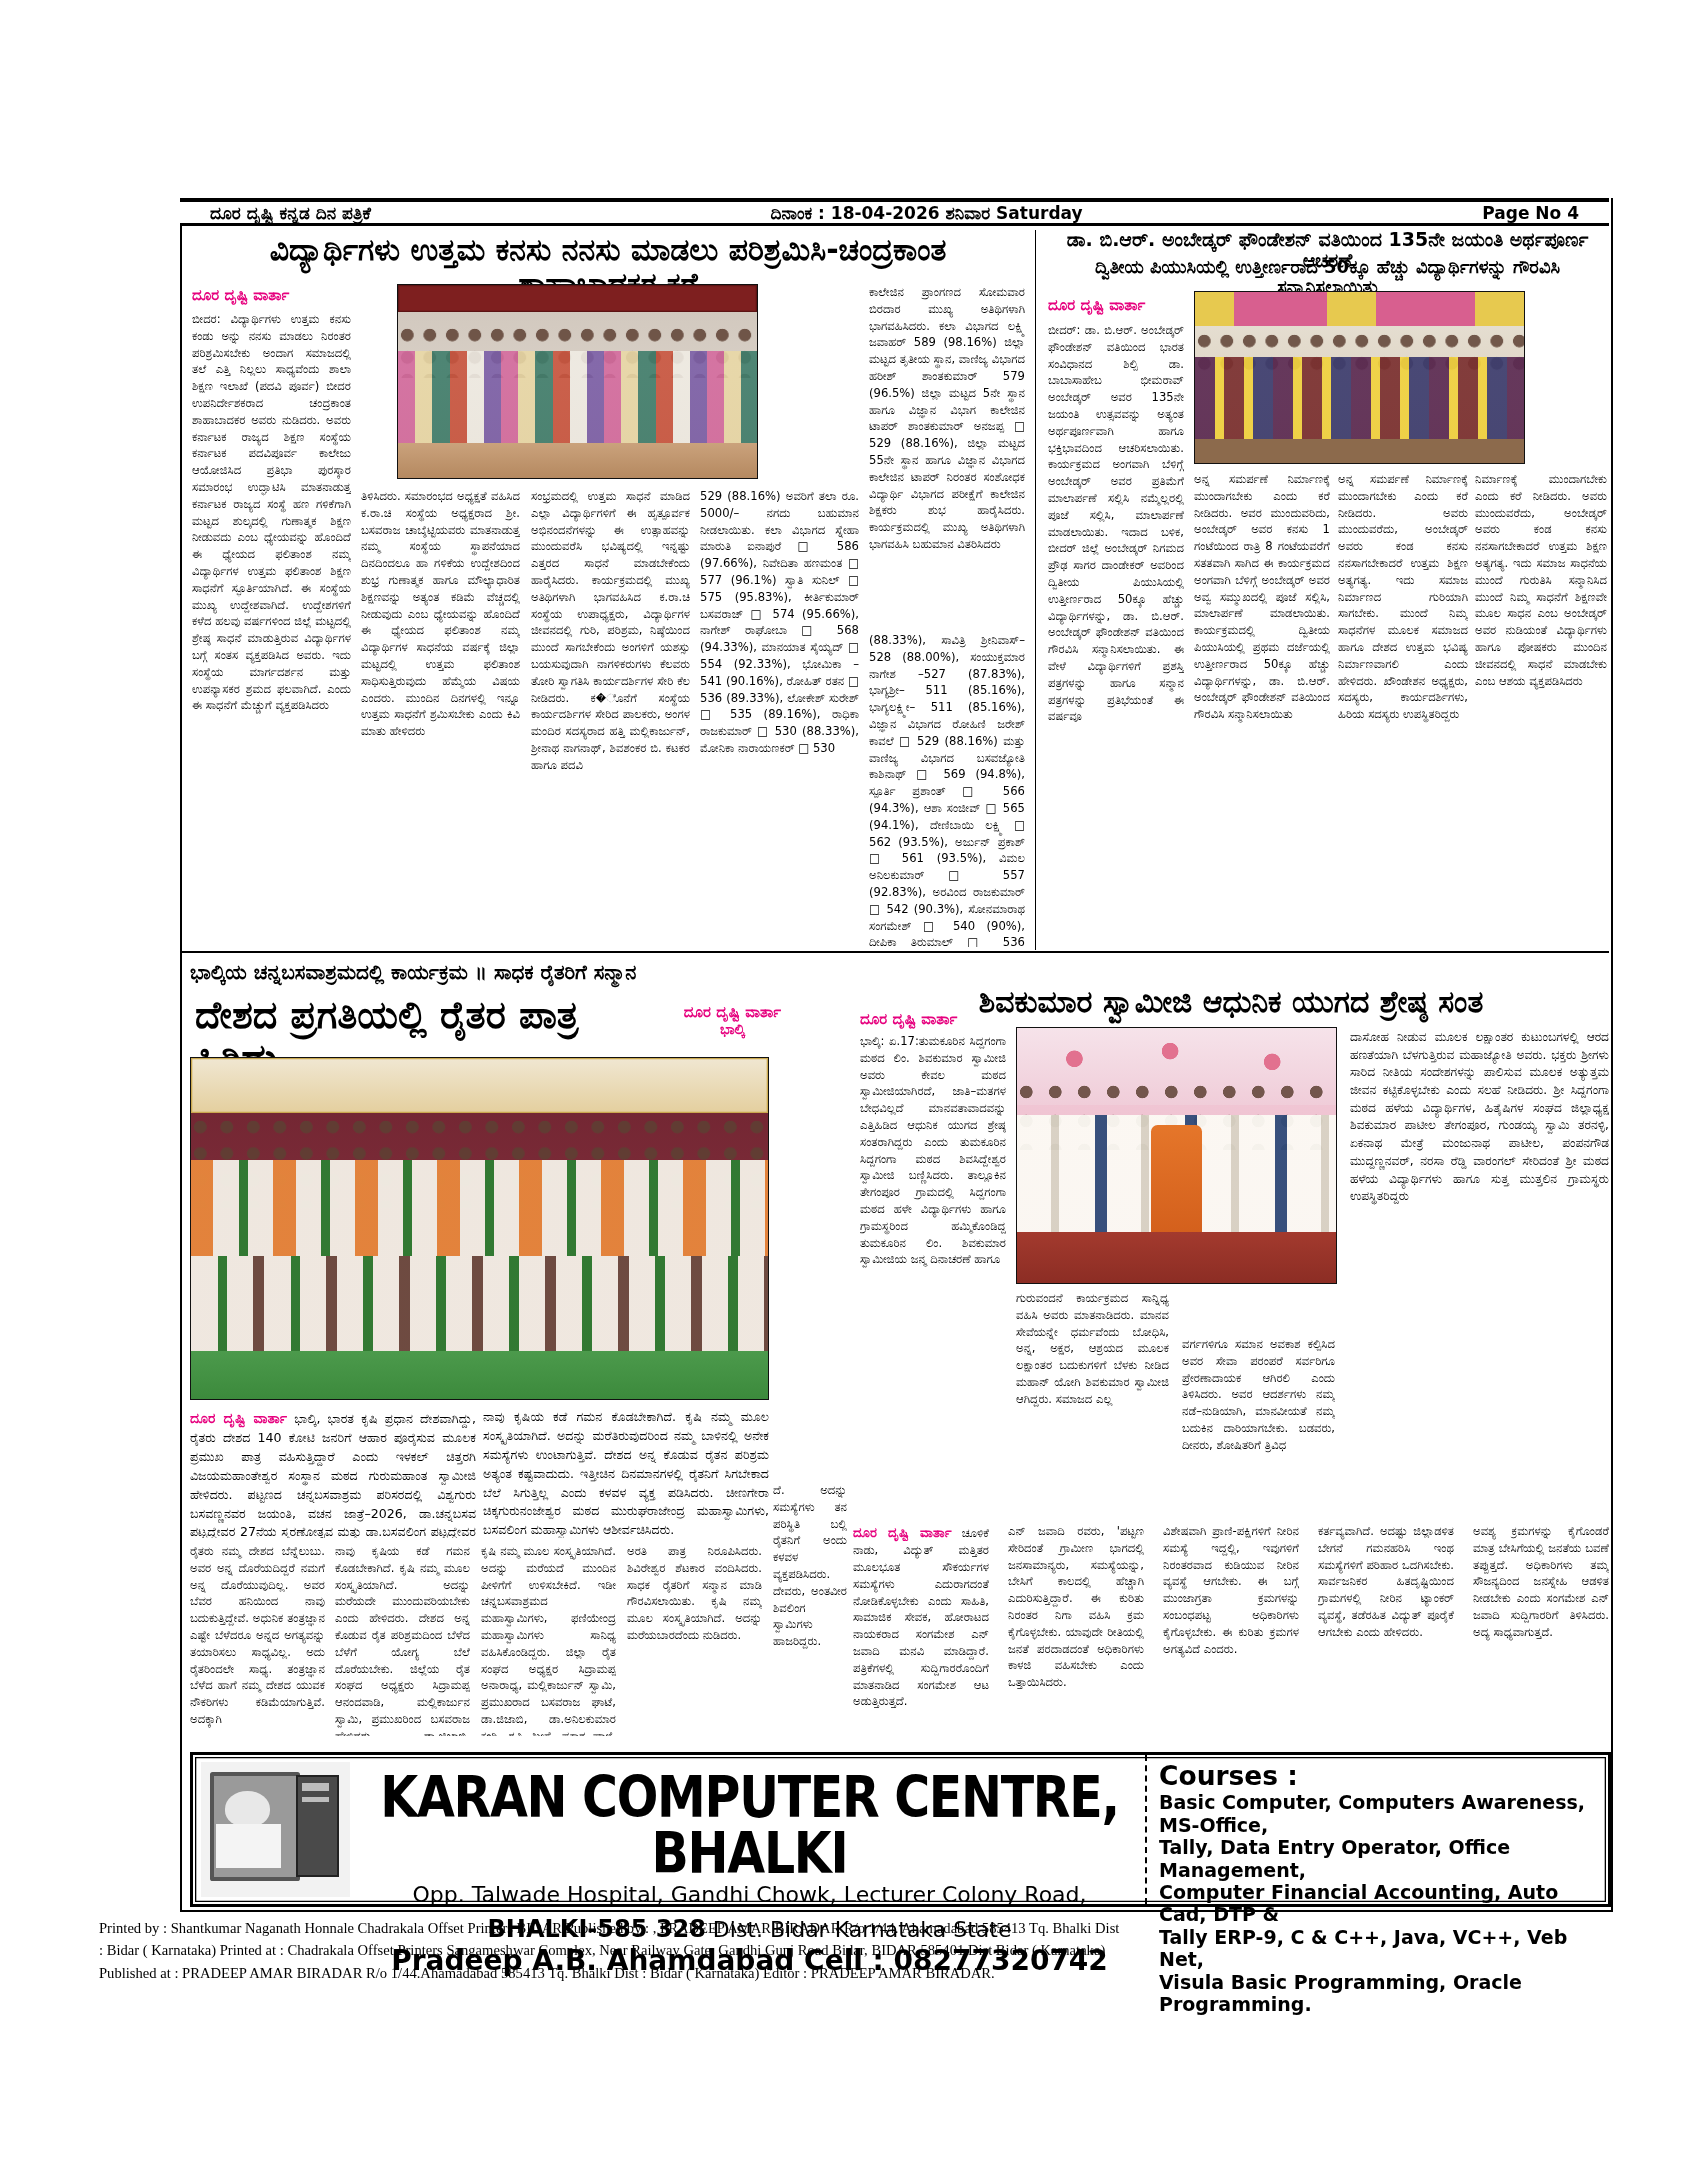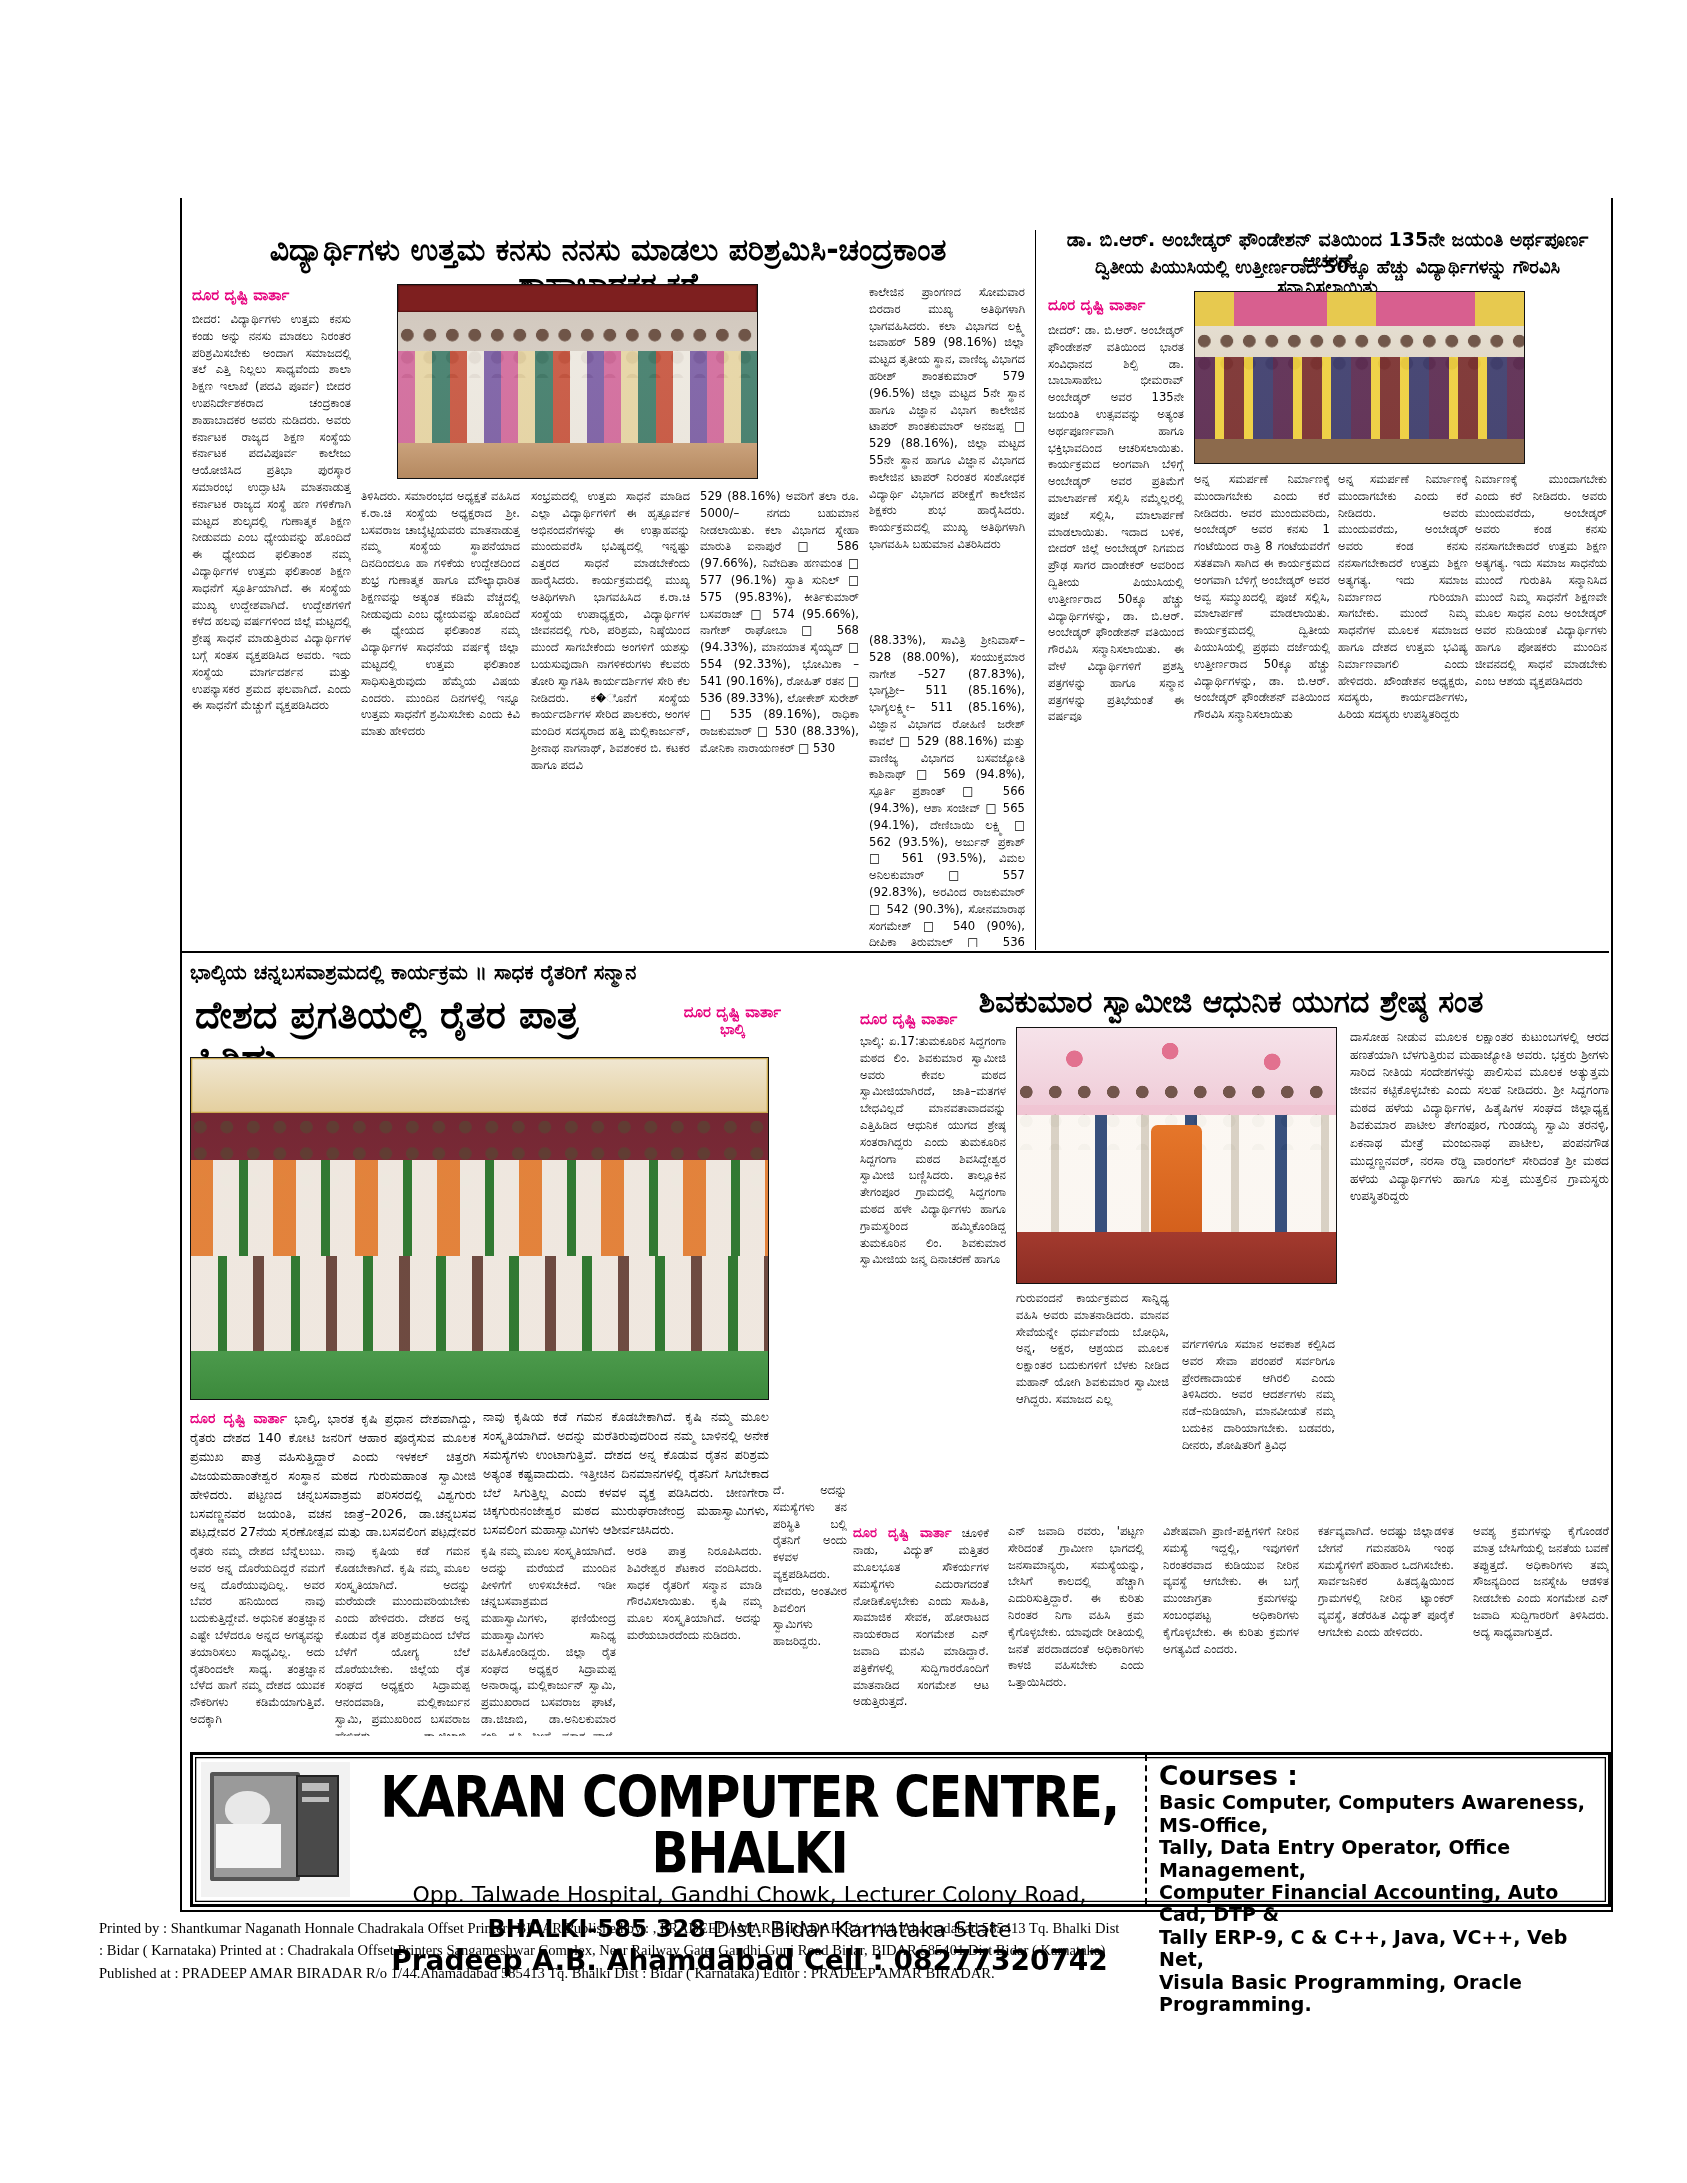--- a/index.html
+++ b/index.html
@@ -44,20 +44,25 @@
   .ad-cl{font-size:19px;font-weight:bold;line-height:1.18;}
   .footer{left:99px;width:1489px;text-align:left;font-family:"Liberation Serif",serif;font-size:14.6px;}
   .kick{font-weight:bold;}
 </style>
 </head>
 <body>
 
 <div class="page">
 
   <div class="abs frame"></div>
+  <div class="abs masthead">
+    <span class="mh">ದೂರ ದೃಷ್ಟಿ ಕನ್ನಡ ದಿನ ಪತ್ರಿಕೆ</span>
+    <span class="mh">ದಿನಾಂಕ : 18-04-2026  ಶನಿವಾರ  Saturday</span>
+    <span class="mh">Page No  4</span>
+  </div>
 
   <div class="abs hl" style="left:198px;top:233px;width:820px;font-size:30px;">ವಿದ್ಯಾರ್ಥಿಗಳು ಉತ್ತಮ ಕನಸು ನನಸು ಮಾಡಲು ಪರಿಶ್ರಮಿಸಿ-ಚಂದ್ರಕಾಂತ ಶಾಹಾಬಾದಕರ ಕರೆ</div>
 
   <div class="abs byline" style="left:192px;top:286px;">ದೂರ ದೃಷ್ಟಿ ವಾರ್ತಾ</div>
 
   <div class="abs bodycol" style="left:192px;top:311px;width:159px;height:636px;">ಬೀದರ: ವಿದ್ಯಾರ್ಥಿಗಳು ಉತ್ತಮ ಕನಸು ಕಂಡು ಅನ್ನು ನನಸು ಮಾಡಲು ನಿರಂತರ ಪರಿಶ್ರಮಿಸಬೇಕು ಅಂದಾಗ ಸಮಾಜದಲ್ಲಿ ತಲೆ ಎತ್ತಿ ನಿಲ್ಲಲು ಸಾಧ್ಯವೆಂದು ಶಾಲಾ ಶಿಕ್ಷಣ ಇಲಾಖೆ (ಪದವಿ ಪೂರ್ವ) ಬೀದರ ಉಪನಿರ್ದೇಶಕರಾದ ಚಂದ್ರಕಾಂತ ಶಾಹಾಬಾದಕರ ಅವರು ನುಡಿದರು. ಅವರು ಕರ್ನಾಟಕ ರಾಜ್ಯದ ಶಿಕ್ಷಣ ಸಂಸ್ಥೆಯ ಕರ್ನಾಟಕ ಪದವಿಪೂರ್ವ ಕಾಲೇಜು ಆಯೋಜಿಸಿದ ಪ್ರತಿಭಾ ಪುರಸ್ಕಾರ ಸಮಾರಂಭ ಉದ್ಘಾಟಿಸಿ ಮಾತನಾಡುತ್ತ ಕರ್ನಾಟಕ ರಾಜ್ಯದ ಸಂಸ್ಥೆ ಹಣ ಗಳಿಕೆಗಾಗಿ ಮಟ್ಟದ ಶುಲ್ಕದಲ್ಲಿ ಗುಣಾತ್ಮಕ ಶಿಕ್ಷಣ ನೀಡುವದು ಎಂಬ ಧ್ಯೇಯವನ್ನು ಹೊಂದಿದೆ ಈ ಧ್ಯೇಯದ ಫಲಿತಾಂಶ ನಮ್ಮ ವಿದ್ಯಾರ್ಥಿಗಳ ಉತ್ತಮ ಫಲಿತಾಂಶ ಶಿಕ್ಷಣ ಸಾಧನೆಗೆ ಸ್ಫೂರ್ತಿಯಾಗಿದೆ. ಈ ಸಂಸ್ಥೆಯ ಮುಖ್ಯ ಉದ್ದೇಶವಾಗಿದೆ. ಉದ್ದೇಶಗಳಿಗೆ ಕಳೆದ ಹಲವು ವರ್ಷಗಳಿಂದ ಜಿಲ್ಲೆ ಮಟ್ಟದಲ್ಲಿ ಶ್ರೇಷ್ಠ ಸಾಧನೆ ಮಾಡುತ್ತಿರುವ ವಿದ್ಯಾರ್ಥಿಗಳ ಬಗ್ಗೆ ಸಂತಸ ವ್ಯಕ್ತಪಡಿಸಿದ ಅವರು. ಇದು ಸಂಸ್ಥೆಯ ಮಾರ್ಗದರ್ಶನ ಮತ್ತು ಉಪನ್ಯಾಸಕರ ಶ್ರಮದ ಫಲವಾಗಿದೆ. ಎಂದು ಈ ಸಾಧನೆಗೆ ಮೆಚ್ಚುಗೆ ವ್ಯಕ್ತಪಡಿಸಿದರು</div>
 
   <div class="photo" style="left:397px;top:284px;width:361px;height:195px;">
     <div class="wall" style="background:linear-gradient(180deg,#cfc6bb 0%,#d8cfc6 45%,#b9a895 100%);"></div>
     <div class="banner" style="background:#7e1f1f;box-shadow:inset 0 0 0 1.3px #5c1414;"></div>

